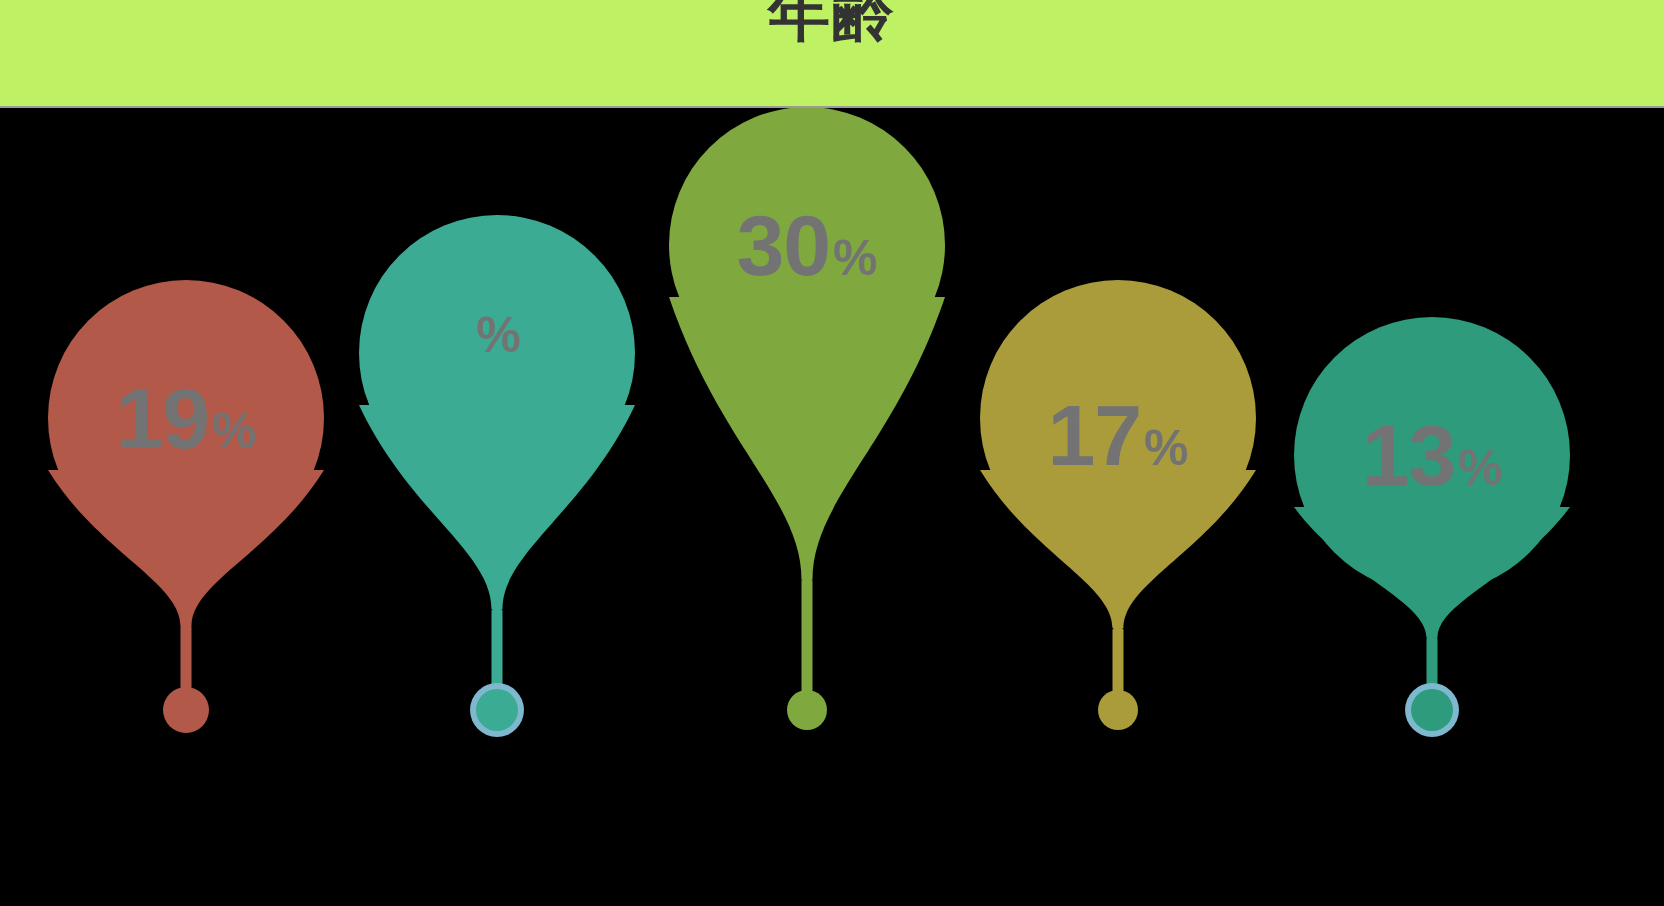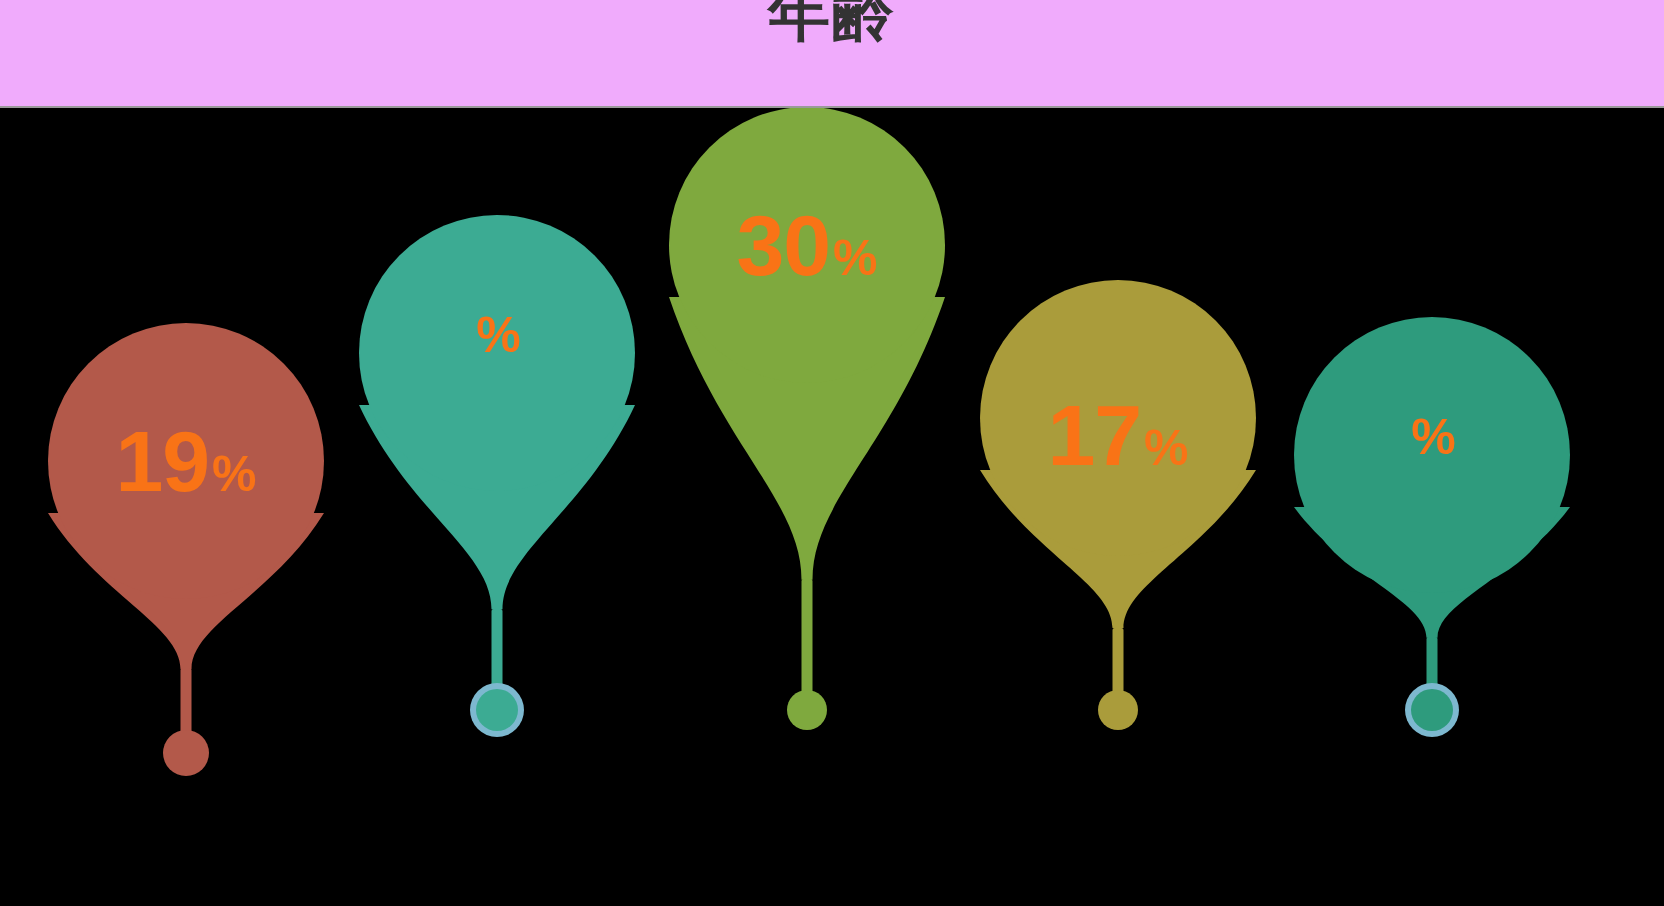--- a/index.html
+++ b/index.html
@@ -17,21 +17,21 @@
     font-family: "Liberation Sans", "DejaVu Sans", sans-serif;
   }
 
   
   .header-band {
     position: absolute;
     left: 0;
     top: 0;
     width: 1664px;
     height: 108px;
-    background: #f0abfc;
+    background: #bef264;
   }
   .chart-title {
     position: absolute;
     left: 0;
     top: -18px;
     width: 1664px;
     text-align: center;
     font-size: 62px;
     font-weight: 700;
     letter-spacing: 2px;
@@ -97,21 +97,21 @@
     border-radius: 50%;
   }
   .balloon-label {
     position: absolute;
     left: 50%;
     transform: translateX(-50%);
     display: flex;
     align-items: baseline;
     justify-content: center;
     white-space: nowrap;
-    color: #f97316;
+    color: #737373;
     font-weight: 700;
     line-height: 1;
   }
   .balloon-value {
     font-weight: 700;
     letter-spacing: -1px;
   }
   .balloon-unit {
     font-weight: 700;
     margin-left: 3px;
@@ -122,21 +122,21 @@
 
 <div id="page">
 
   <div class="header-band">
     <div class="chart-title">年齢</div>
     <div class="band-rule"></div>
   </div>
 
   <div class="plot-canvas" id="plot-canvas">
 
-  <div class="balloon" style="left: 186px; top: 0px; width: 276px; height: 580px; margin-top: 43px;">
+  <div class="balloon" style="left: 186px; top: 0px; width: 276px; height: 580px;">
         <div class="balloon-neck" style="top: 362.44px; width: 276px; height: 155.923px;">
           <svg width="276" height="155.9232" viewBox="0 0 276 155.9232">
             <path fill="#b3594a" d="M 0 0 C 49.68 81.08006400000001 132.5 112.26470400000001 132.5 155.9232 L 143.5 155.9232 C 143.5 112.26470400000001 226.32 81.08006400000001 276 0 Z"></path>
           </svg>
         </div>
         <div class="balloon-stem" style="top: 517.363px; height: 106.637px; width: 11px; background: rgb(179, 89, 74);"></div>
         <div class="balloon-head" style="top: 172px; width: 276px; height: 276px; background: rgb(179, 89, 74);"></div>
         <div class="balloon-dot" style="top: 579px; width: 46px; height: 46px; background: rgb(179, 89, 74);"></div>
         <div class="balloon-label" style="top: 267px; height: 86px;">
           <span class="balloon-value" style="font-size: 86px;">19</span>
@@ -189,18 +189,19 @@
         <div class="balloon-neck" style="top: 399.44px; width: 276px; height: 130.723px;">
           <svg width="276" height="130.7232" viewBox="0 0 276 130.7232">
             <path fill="#2e9b7d" d="M 0 0 C 49.68 67.976064 132.5 94.12070399999999 132.5 130.7232 L 143.5 130.7232 C 143.5 94.12070399999999 226.32 67.976064 276 0 Z"></path>
           </svg>
         </div>
         <div class="balloon-stem" style="top: 529.163px; height: 92.8368px; width: 11px; background: rgb(46, 155, 125);"></div>
         <div class="balloon-head" style="top: 209px; width: 276px; height: 276px; background: rgb(46, 155, 125);"></div>
         <div class="balloon-dot-ring" style="top: 575px; width: 54px; height: 54px;"></div>
         <div class="balloon-dot" style="top: 581px; width: 42px; height: 42px; background: rgb(46, 155, 125);"></div>
         <div class="balloon-label" style="top: 304px; height: 86px;">
+          <span class="balloon-value" style="font-size: 86px;">13</span>
           <span class="balloon-unit" style="font-size: 50px;">%</span>
         </div>
       </div>
     </div>
 
 </div>
 
 </body></html>

